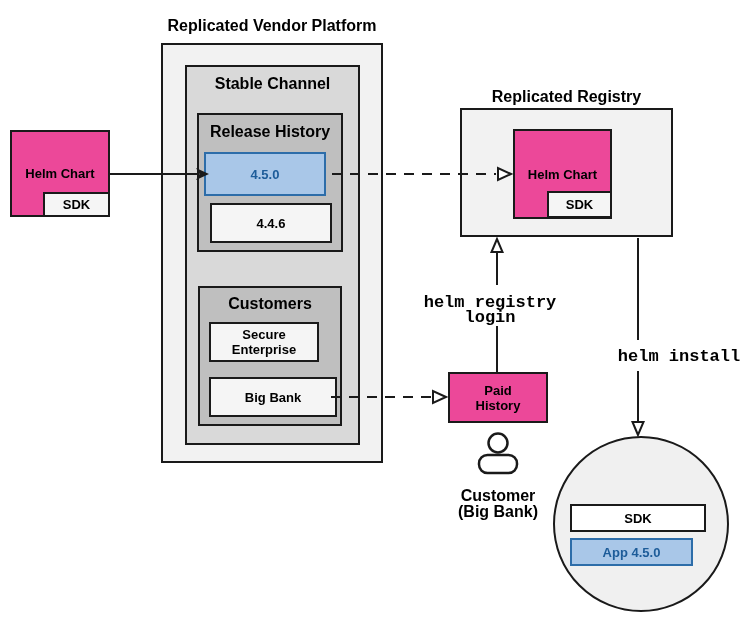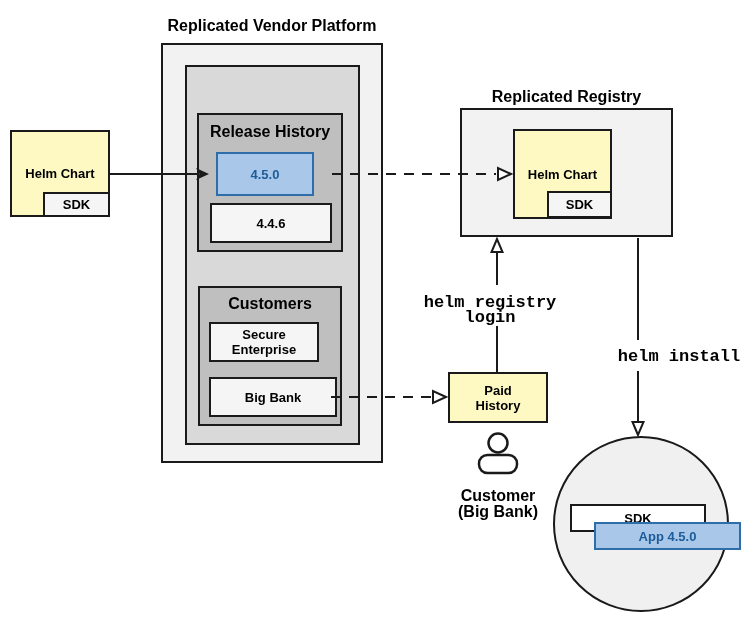--- a/index.html
+++ b/index.html
@@ -6,21 +6,21 @@
   .canvas{
     position:relative;width:747px;height:634px;background:#ffffff;overflow:hidden;
     font-family:"Liberation Sans", sans-serif;color:#000;
   }
   .abs{position:absolute;box-sizing:border-box;}
   .box{border:2px solid #1a1a1a;}
   .fill-light{background:#F2F2F2;}
   .fill-mid{background:#D9D9D9;}
   .fill-dark{background:#BFBFBF;}
   .fill-item{background:#F5F5F5;}
-  .fill-gray{background:#fef9c3;}
+  .fill-gray{background:#ec4899;}
   .fill-white{background:#FFFFFF;}
   .blue-box{background:#A9C7E8;border:2px solid #2D6DA9;color:#1D5C99;}
   .lbl{font-weight:bold;font-size:13px;line-height:15px;text-align:center;}
   .center-flex{display:flex;align-items:center;justify-content:center;}
   .title{position:absolute;font-weight:bold;font-size:16px;text-align:center;}
   .mono-label{
     position:absolute;font-family:"Liberation Mono","DejaVu Sans Mono",monospace;
     font-weight:bold;font-size:17px;line-height:15px;text-align:center;
     background:#ffffff;padding:1px 0;
   }
@@ -29,24 +29,25 @@
 </style>
 </head>
 <body>
 
 <div class="canvas">
 
   <div class="title" style="left:161px;top:17px;width:222px;">Replicated Vendor Platform</div>
   <div class="abs box fill-light" style="left:161px;top:43px;width:222px;height:420px;"></div>
 
   <div class="abs box fill-mid" style="left:185px;top:65px;width:175px;height:380px;"></div>
+  <div class="title" style="left:185px;top:75px;width:175px;">Stable Channel</div>
 
   <div class="abs box fill-dark" style="left:197px;top:113px;width:146px;height:139px;"></div>
   <div class="title" style="left:197px;top:123px;width:146px;">Release History</div>
-  <div class="abs blue-box lbl center-flex" style="left:216px;top:152px;width:98px;height:44px;">4.5.0</div>
+  <div class="abs blue-box lbl center-flex" style="left:204px;top:152px;width:122px;height:44px;">4.5.0</div>
   <div class="abs box fill-item lbl center-flex" style="left:210px;top:203px;width:122px;height:40px;">4.4.6</div>
 
   <div class="abs box fill-dark" style="left:198px;top:286px;width:144px;height:140px;"></div>
   <div class="title" style="left:198px;top:295px;width:144px;">Customers</div>
   <div class="abs box fill-item lbl center-flex" style="left:209px;top:322px;width:110px;height:40px;">
       <span class="narrow" style="width:76px;">Secure Enterprise</span>
     </div>
   <div class="abs box fill-item lbl center-flex" style="left:209px;top:377px;width:128px;height:40px;">Big Bank</div>
 
   <div class="abs box fill-gray lbl center-flex" style="left:10px;top:130px;width:100px;height:87px;">Helm Chart</div>
@@ -58,21 +59,21 @@
   <div class="abs box fill-item lbl center-flex" style="left:547px;top:191px;width:65px;height:27px;">SDK</div>
 
   <div class="abs box fill-gray lbl center-flex" style="left:448px;top:372px;width:100px;height:51px;">
       <span class="narrow" style="width:52px;">Paid History</span>
     </div>
 
   <div class="title" style="left:447px;top:488px;width:102px;line-height:16px;">Customer (Big Bank)</div>
 
   <div class="abs box" style="left:553px;top:436px;width:176px;height:176px;border-radius:50%;background:#F0F0F0;"></div>
   <div class="abs box fill-white lbl center-flex" style="left:570px;top:504px;width:136px;height:28px;">SDK</div>
-  <div class="abs blue-box lbl center-flex" style="left:570px;top:522px;width:147px;height:28px;margin-left:24px;">App 4.5.0</div>
+  <div class="abs blue-box lbl center-flex" style="left:570px;top:538px;width:123px;height:28px;">App 4.5.0</div>
 
   <svg class="overlay" width="747" height="634" viewBox="0 0 747 634">
 
     <g>
       <path d="M110 174 H197" stroke="#1a1a1a" stroke-width="2" fill="none"></path>
       <path d="M209 174 L196 168 L199.5 174 L196 180 Z" fill="#1a1a1a"></path>
     </g>
 
     <g>
       <path d="M332 174 H496" stroke="#1a1a1a" stroke-width="2" fill="none" stroke-dasharray="10 8"></path>

